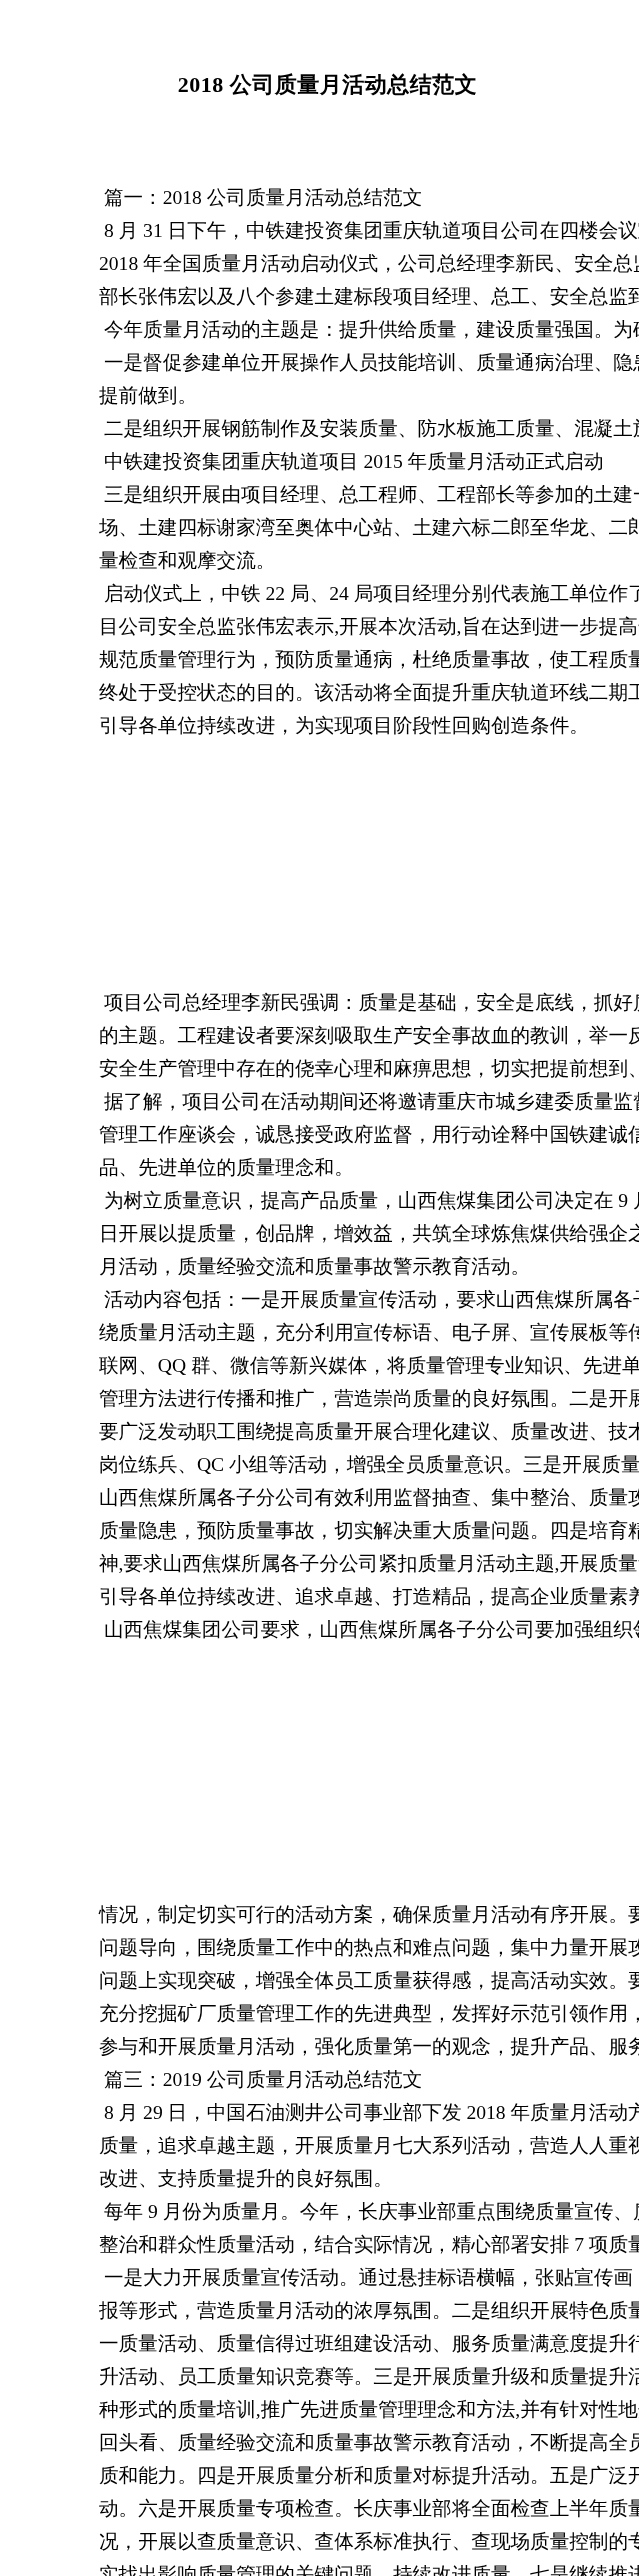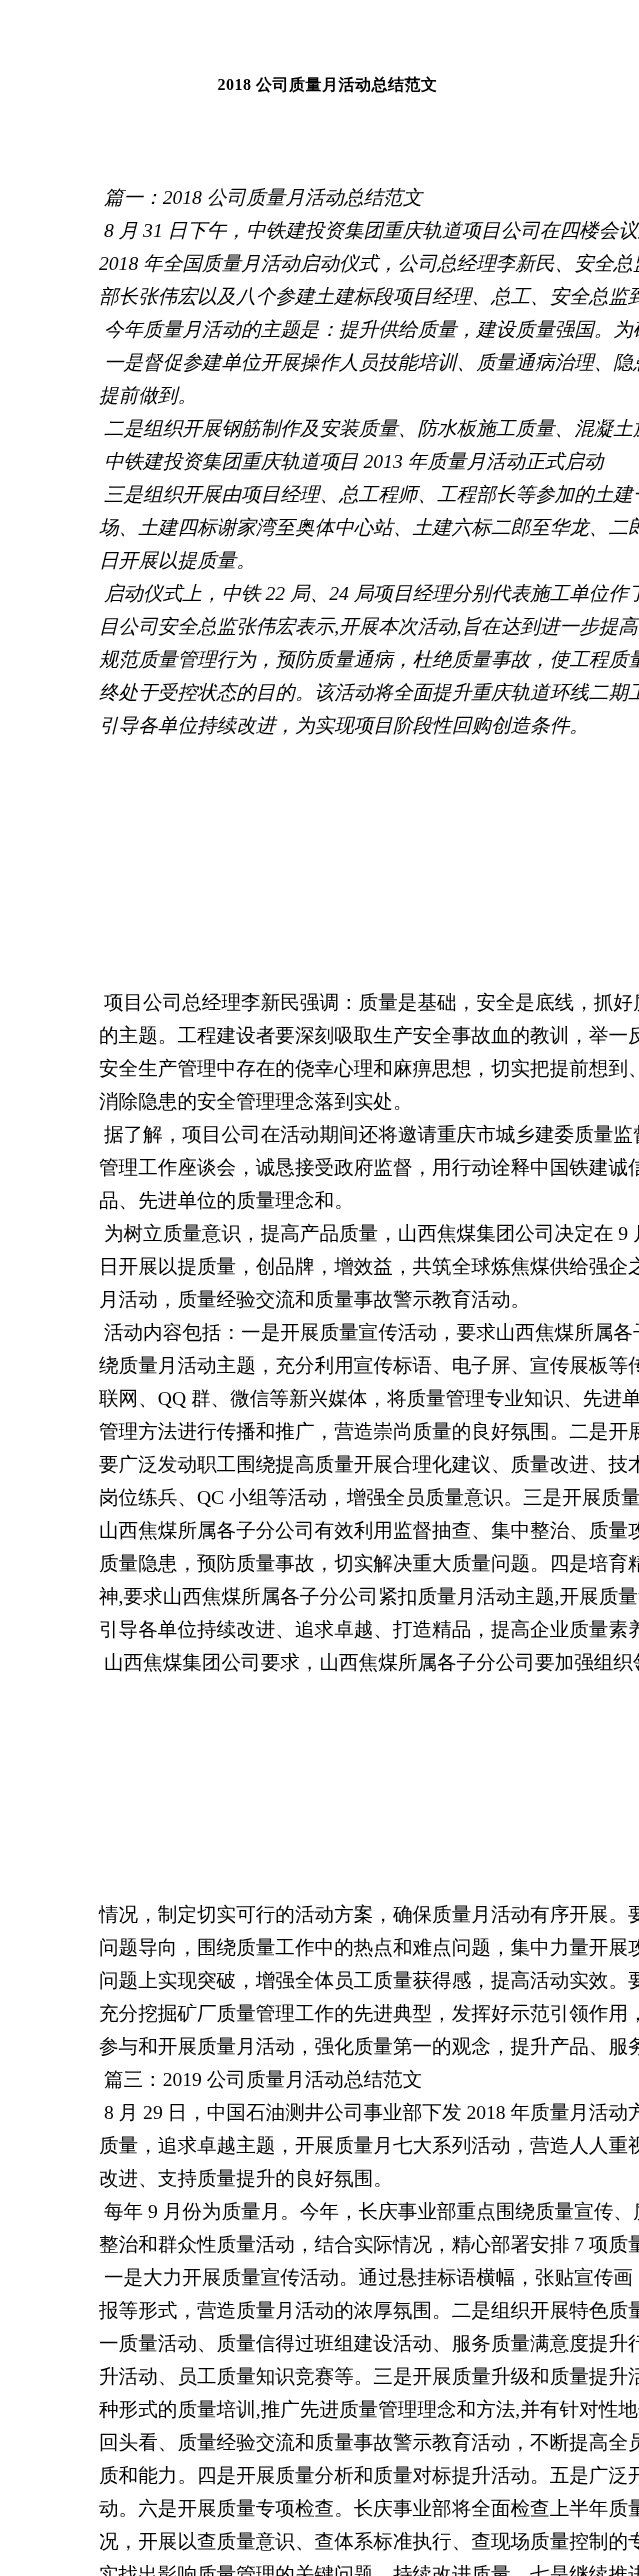--- a/index.html
+++ b/index.html
@@ -16,32 +16,32 @@
     font-family: "Liberation Serif", "DejaVu Serif", serif;
     overflow: hidden;
   }
   .title {
     position: absolute;
     top: 66px;
     left: 92px;
     width: 471px;
     margin: 0;
     text-align: center;
-    font-size: 16px;
+    font-size: 22px;
     font-weight: bold;
     line-height: 37px;
     white-space: pre;
     letter-spacing: 0.5px;
   }
   .block {
     position: absolute;
     left: 99px;
     width: 466px;
   }
-  .block-a { top: 181px; font-style: italic; }
+  .block-a { top: 181px; }
   .block-b { top: 986px; }
   .block-c { top: 1898px; }
   .line {
     font-size: 19.6px;
     line-height: 33px;
     height: 33px;
     white-space: pre;
   }
 </style>
 </head>
@@ -52,36 +52,35 @@
 
   <section class="block block-a">
       <div class="line"> 篇一：2018 公司质量月活动总结范文</div>
       <div class="line"> 8 月 31 日下午，中铁建投资集团重庆轨道项目公司在四楼会议室组织开展了</div>
       <div class="line">2018 年全国质量月活动启动仪式，公司总经理李新民、安全总监兼安质环保部</div>
       <div class="line">部长张伟宏以及八个参建土建标段项目经理、总工、安全总监到场参加。</div>
       <div class="line"> 今年质量月活动的主题是：提升供给质量，建设质量强国。为确保活动扎实有</div>
       <div class="line"> 一是督促参建单位开展操作人员技能培训、质量通病治理、隐患排查整治和回</div>
       <div class="line">提前做到。</div>
       <div class="line"> 二是组织开展钢筋制作及安装质量、防水板施工质量、混凝土施工质量专项检</div>
-      <div class="line"> 中铁建投资集团重庆轨道项目 2013 年质量月活动正式启动</div>
+      <div class="line"> 中铁建投资集团重庆轨道项目 2015 年质量月活动正式启动</div>
       <div class="line"> 三是组织开展由项目经理、总工程师、工程部长等参加的土建一标四公里停车</div>
       <div class="line">场、土建四标谢家湾至奥体中心站、土建六标二郎至华龙、二郎车站隧道施工质</div>
-      <div class="line">日开展以提质量。</div>
+      <div class="line">量检查和观摩交流。</div>
       <div class="line"> 启动仪式上，中铁 22 局、24 局项目经理分别代表施工单位作了表态发言。项</div>
       <div class="line">目公司安全总监张伟宏表示,开展本次活动,旨在达到进一步提高全员质量意识，</div>
       <div class="line">规范质量管理行为，预防质量通病，杜绝质量事故，使工程质量在施工全过程始</div>
       <div class="line">终处于受控状态的目的。该活动将全面提升重庆轨道环线二期工程质量管理水平、</div>
       <div class="line">引导各单位持续改进，为实现项目阶段性回购创造条件。</div>
     </section>
 
   <section class="block block-b">
       <div class="line"> 项目公司总经理李新民强调：质量是基础，安全是底线，抓好质量工作是永恒</div>
       <div class="line">的主题。工程建设者要深刻吸取生产安全事故血的教训，举一反三，认真反思在</div>
       <div class="line">安全生产管理中存在的侥幸心理和麻痹思想，切实把提前想到、提前做到、提前</div>
-      <div class="line">消除隐患的安全管理理念落到实处。</div>
       <div class="line"> 据了解，项目公司在活动期间还将邀请重庆市城乡建委质量监督总站召开质量</div>
       <div class="line">管理工作座谈会，诚恳接受政府监督，用行动诠释中国铁建诚信、创新永恒,精</div>
       <div class="line">品、先进单位的质量理念和。</div>
       <div class="line"> 为树立质量意识，提高产品质量，山西焦煤集团公司决定在 9 月 1 日至 9 月 30</div>
       <div class="line">日开展以提质量，创品牌，增效益，共筑全球炼焦煤供给强企之基为主题的质量</div>
       <div class="line">月活动，质量经验交流和质量事故警示教育活动。</div>
       <div class="line"> 活动内容包括：一是开展质量宣传活动，要求山西焦煤所属各子分公司紧密围</div>
       <div class="line">绕质量月活动主题，充分利用宣传标语、电子屏、宣传展板等传统媒体，以及互</div>
       <div class="line">联网、QQ 群、微信等新兴媒体，将质量管理专业知识、先进单位的质量理念和</div>
       <div class="line">管理方法进行传播和推广，营造崇尚质量的良好氛围。二是开展全员质量活动，</div>

